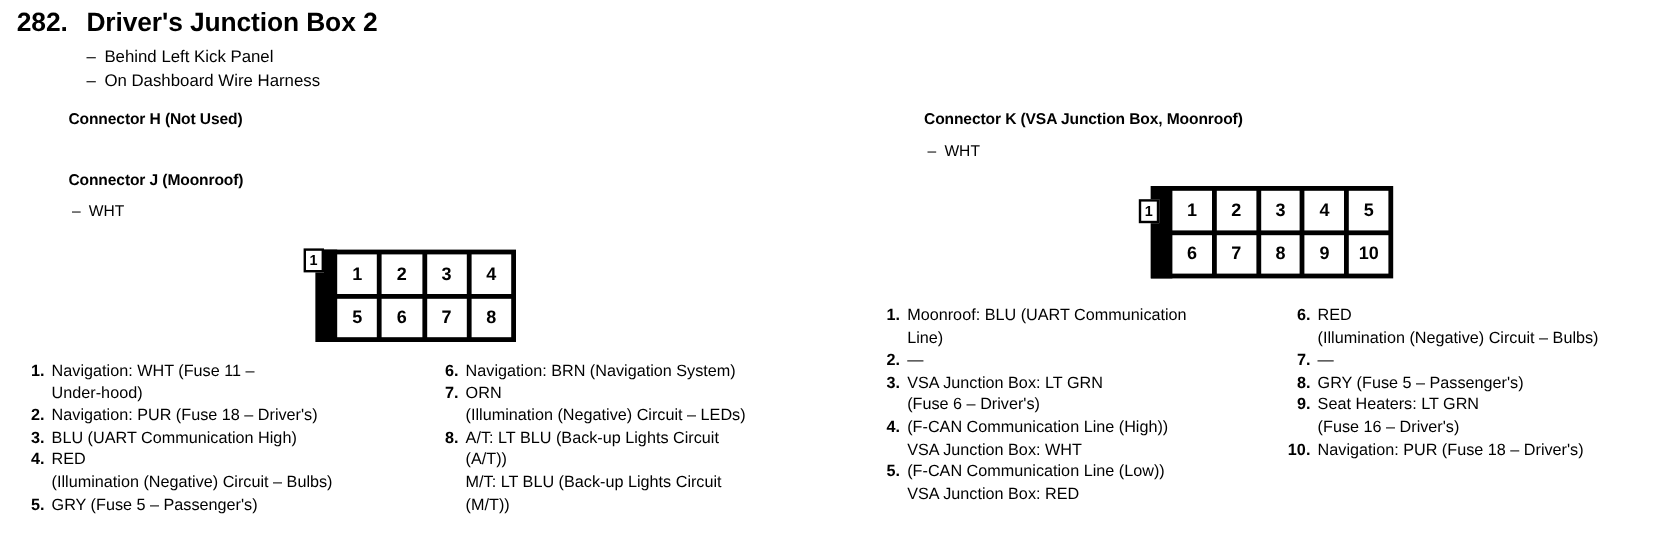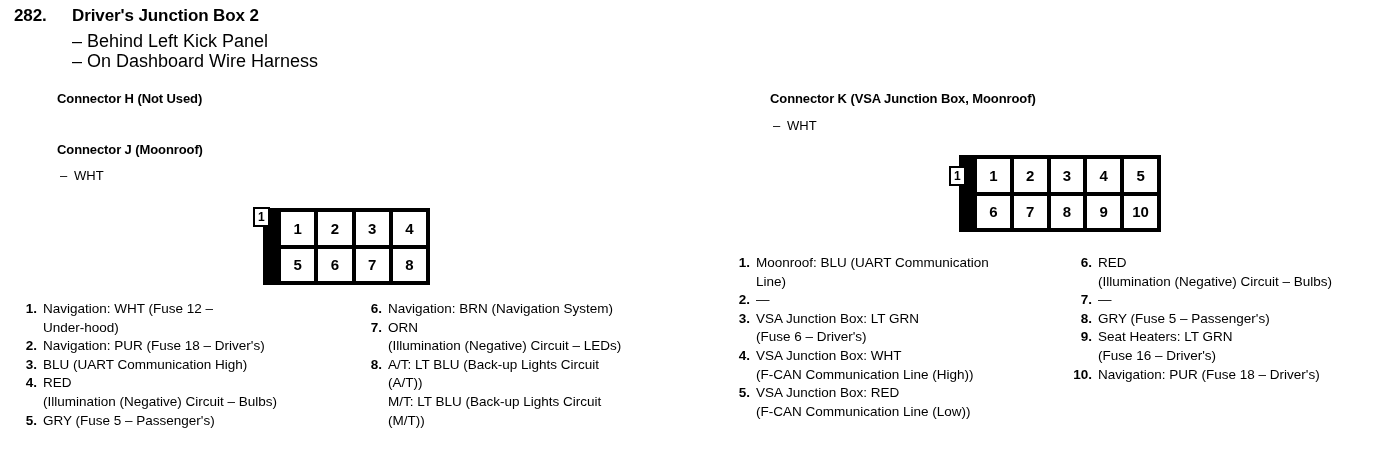--- a/index.html
+++ b/index.html
@@ -20,37 +20,37 @@
   .page-header {
     position: absolute;
     left: 14px;
     top: 6px;
     width: 600px;
   }
   .page-header .title-row {
     display: flex;
     align-items: baseline;
     font-weight: bold;
-    font-size: 17px;
+    font-size: 22px;
     letter-spacing: -0.1px;
   }
   .page-header .sec-num {
     width: 44px;
     flex: 0 0 44px;
   }
   .page-header .sec-title {
     white-space: nowrap;
     margin-left: 14px;
   }
   .sub-bullets {
     margin-top: 5px;
     padding-left: 58px;
   }
   .sub-bullet {
-    font-size: 18px;
+    font-size: 14px;
     line-height: 20px;
     white-space: nowrap;
   }
   .sub-bullet .dash {
     display: inline-block;
     width: 15px;
   }
 
   
   .conn-heading {
@@ -248,21 +248,21 @@
       <div class="conn-cell">9</div>
       <div class="conn-cell">10</div>
     </div>
   </div>
 </div>
 
 <div class="pin-list" id="list-left-a">
     <div class="pin-item">
       <div class="pin-num">1.</div>
       <div class="pin-text">
-        <span class="l">Navigation: WHT (Fuse 12 –</span>
+        <span class="l">Navigation: WHT (Fuse 11 –</span>
         <span class="l">Under-hood)</span>
       </div>
     </div>
     <div class="pin-item">
       <div class="pin-num">2.</div>
       <div class="pin-text">
         <span class="l">Navigation: PUR (Fuse 18 – Driver's)</span>
       </div>
     </div>
     <div class="pin-item">
@@ -326,29 +326,29 @@
     <div class="pin-item">
       <div class="pin-num">3.</div>
       <div class="pin-text">
         <span class="l">VSA Junction Box: LT GRN</span>
         <span class="l">(Fuse 6 – Driver's)</span>
       </div>
     </div>
     <div class="pin-item">
       <div class="pin-num">4.</div>
       <div class="pin-text">
+        <span class="l">(F-CAN Communication Line (High))</span>
         <span class="l">VSA Junction Box: WHT</span>
-        <span class="l">(F-CAN Communication Line (High))</span>
       </div>
     </div>
     <div class="pin-item">
       <div class="pin-num">5.</div>
       <div class="pin-text">
+        <span class="l">(F-CAN Communication Line (Low))</span>
         <span class="l">VSA Junction Box: RED</span>
-        <span class="l">(F-CAN Communication Line (Low))</span>
       </div>
     </div>
   </div>
 <div class="pin-list" id="list-right-b">
     <div class="pin-item">
       <div class="pin-num">6.</div>
       <div class="pin-text">
         <span class="l">RED</span>
         <span class="l">(Illumination (Negative) Circuit – Bulbs)</span>
       </div>

